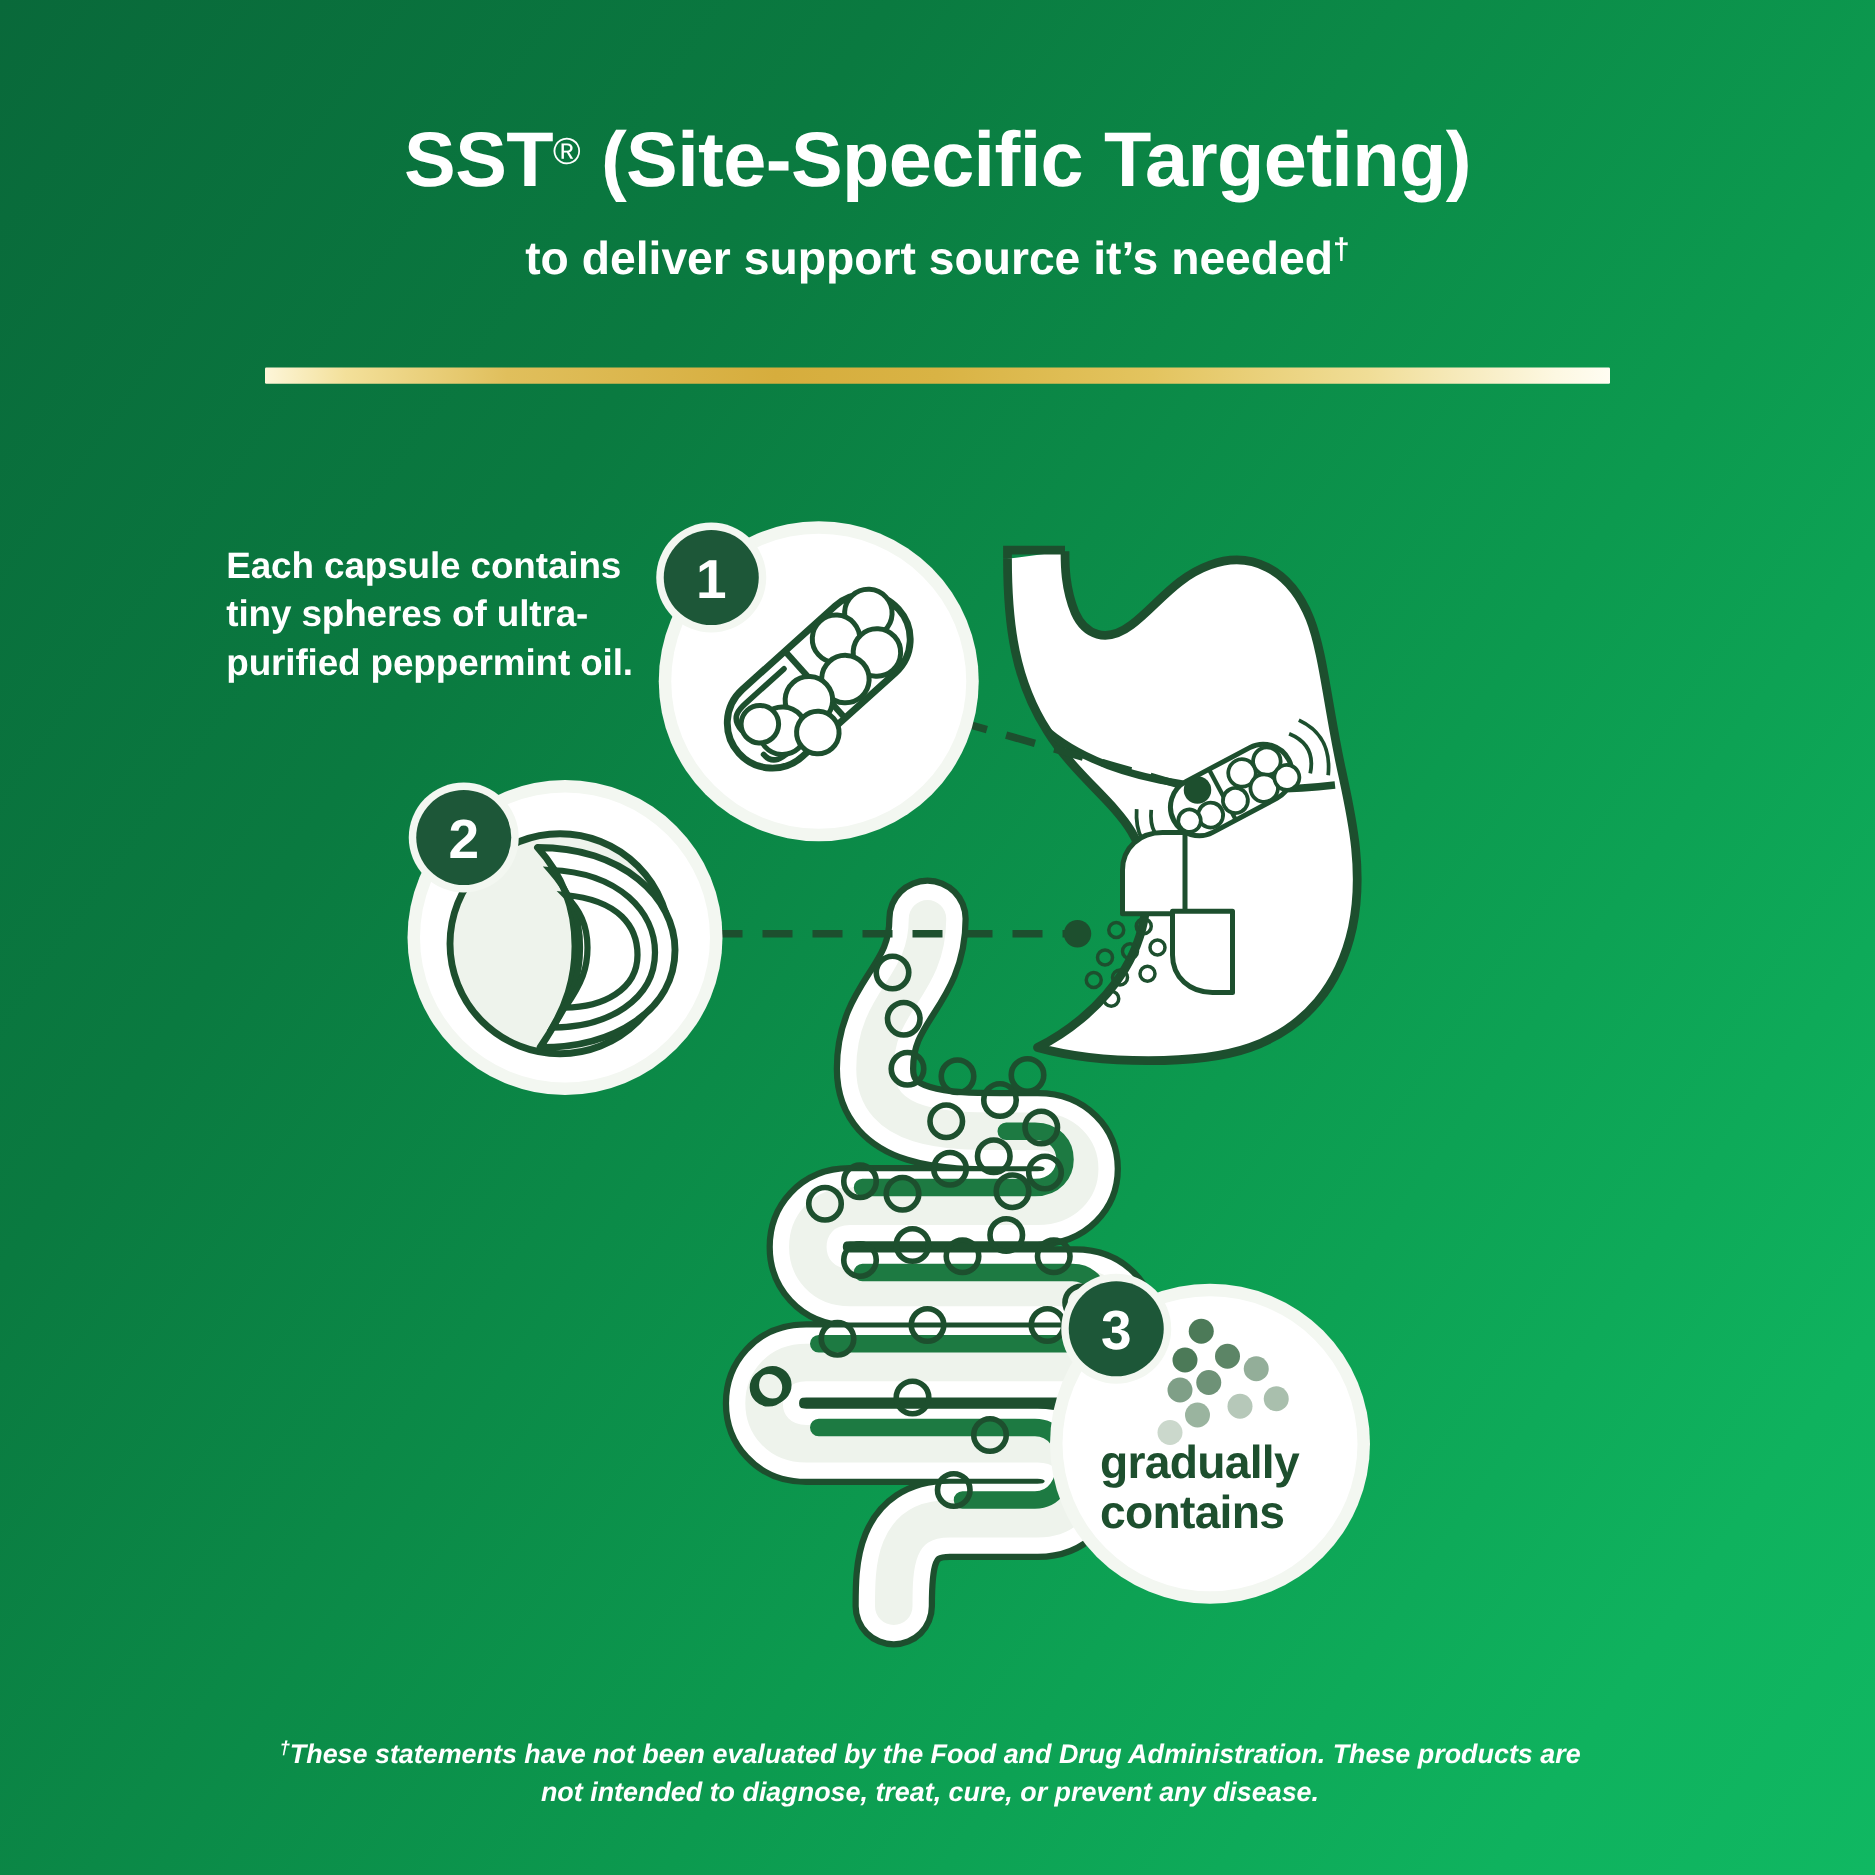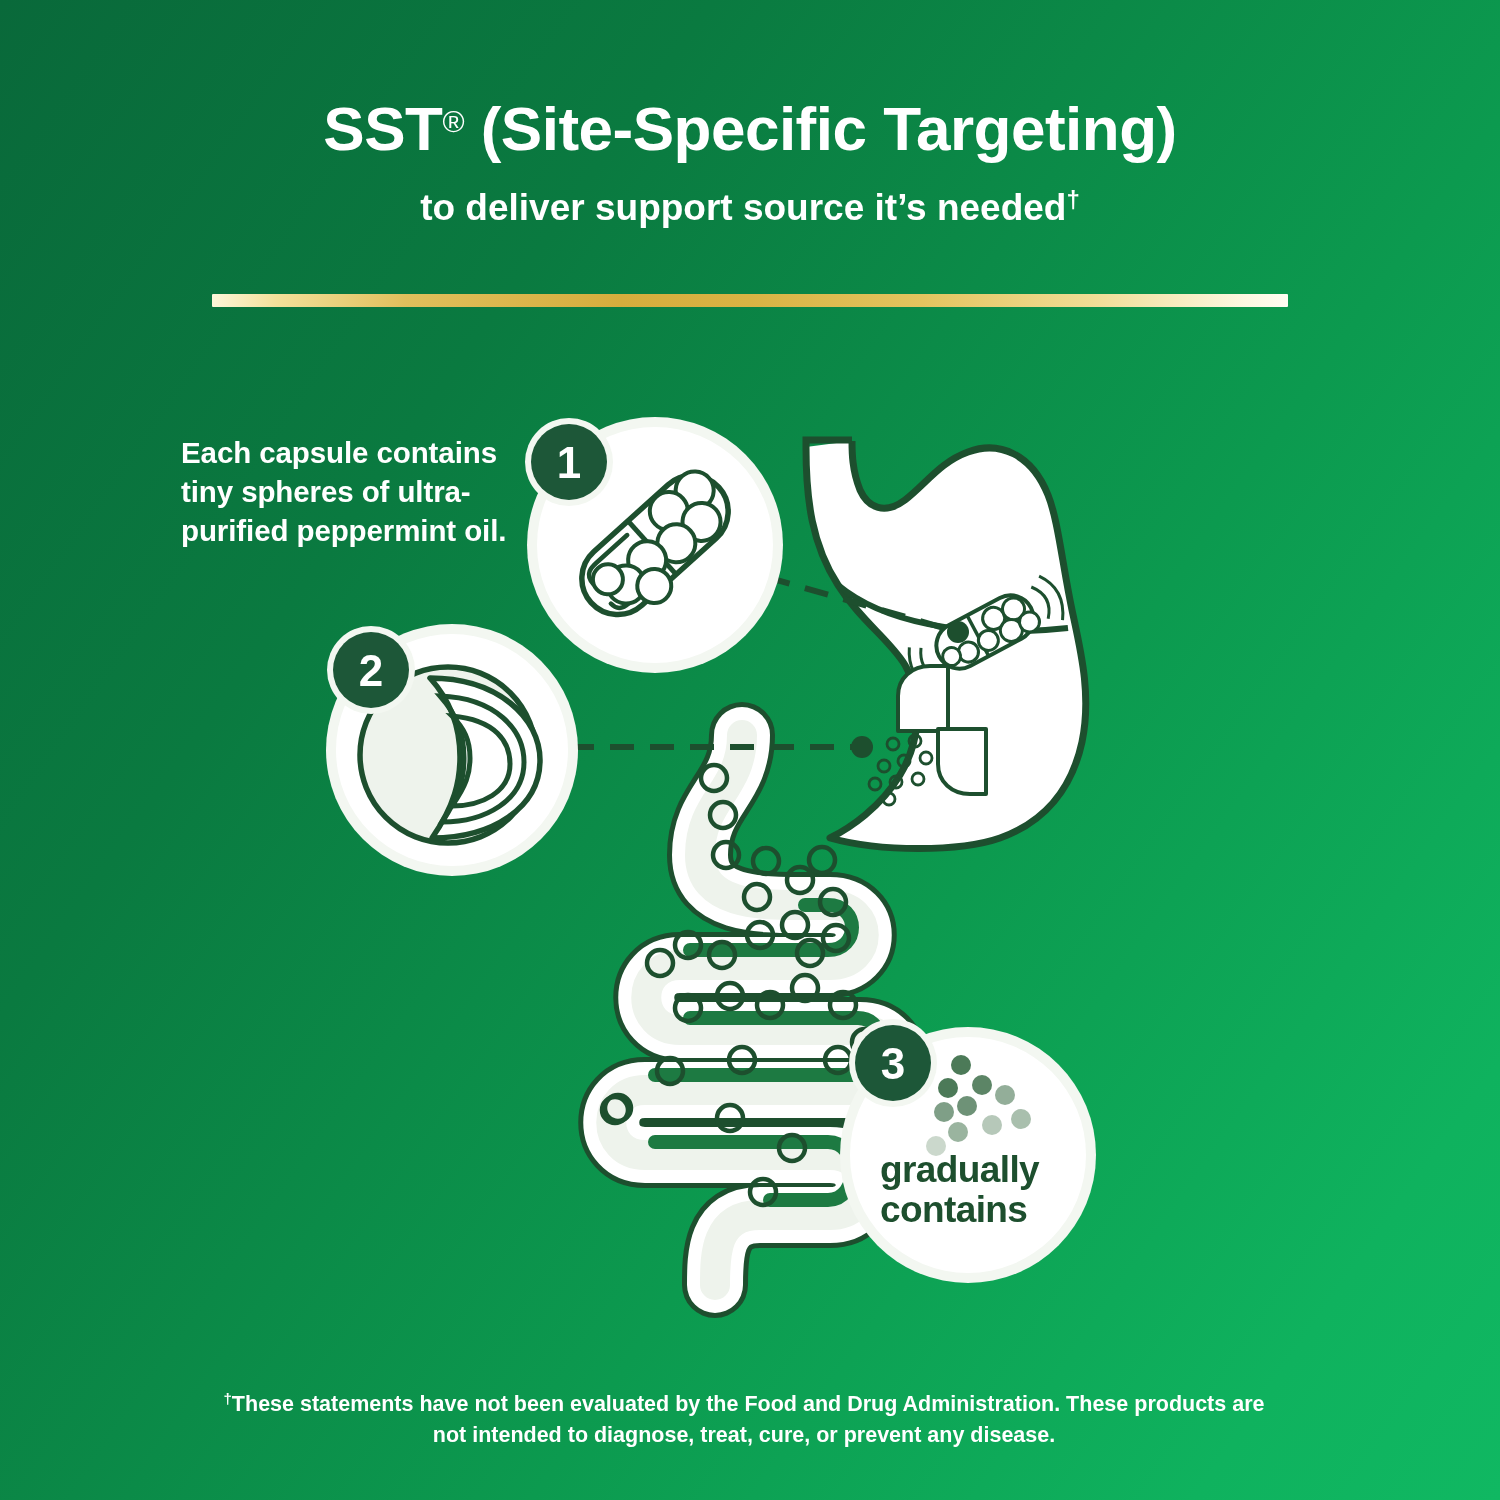--- a/index.html
+++ b/index.html
@@ -98,20 +98,21 @@
   .footer {
     position: absolute;
     left: 0; right: 12px;
     top: 1388px;
     text-align: center;
     color: #ffffff;
     font-size: 21.5px;
     font-weight: bold;
     line-height: 1.42;
     padding: 0 220px;
+    font-style: italic;
   }
   .footer .sup { font-size: 15px; vertical-align: 7px; }
 </style>
 </head>
 <body>
 
 <div id="root">
 
   <div class="header">
     <div class="title"><span>SST</span><span class="reg">®</span><span> (Site-Specific Targeting)</span></div>

